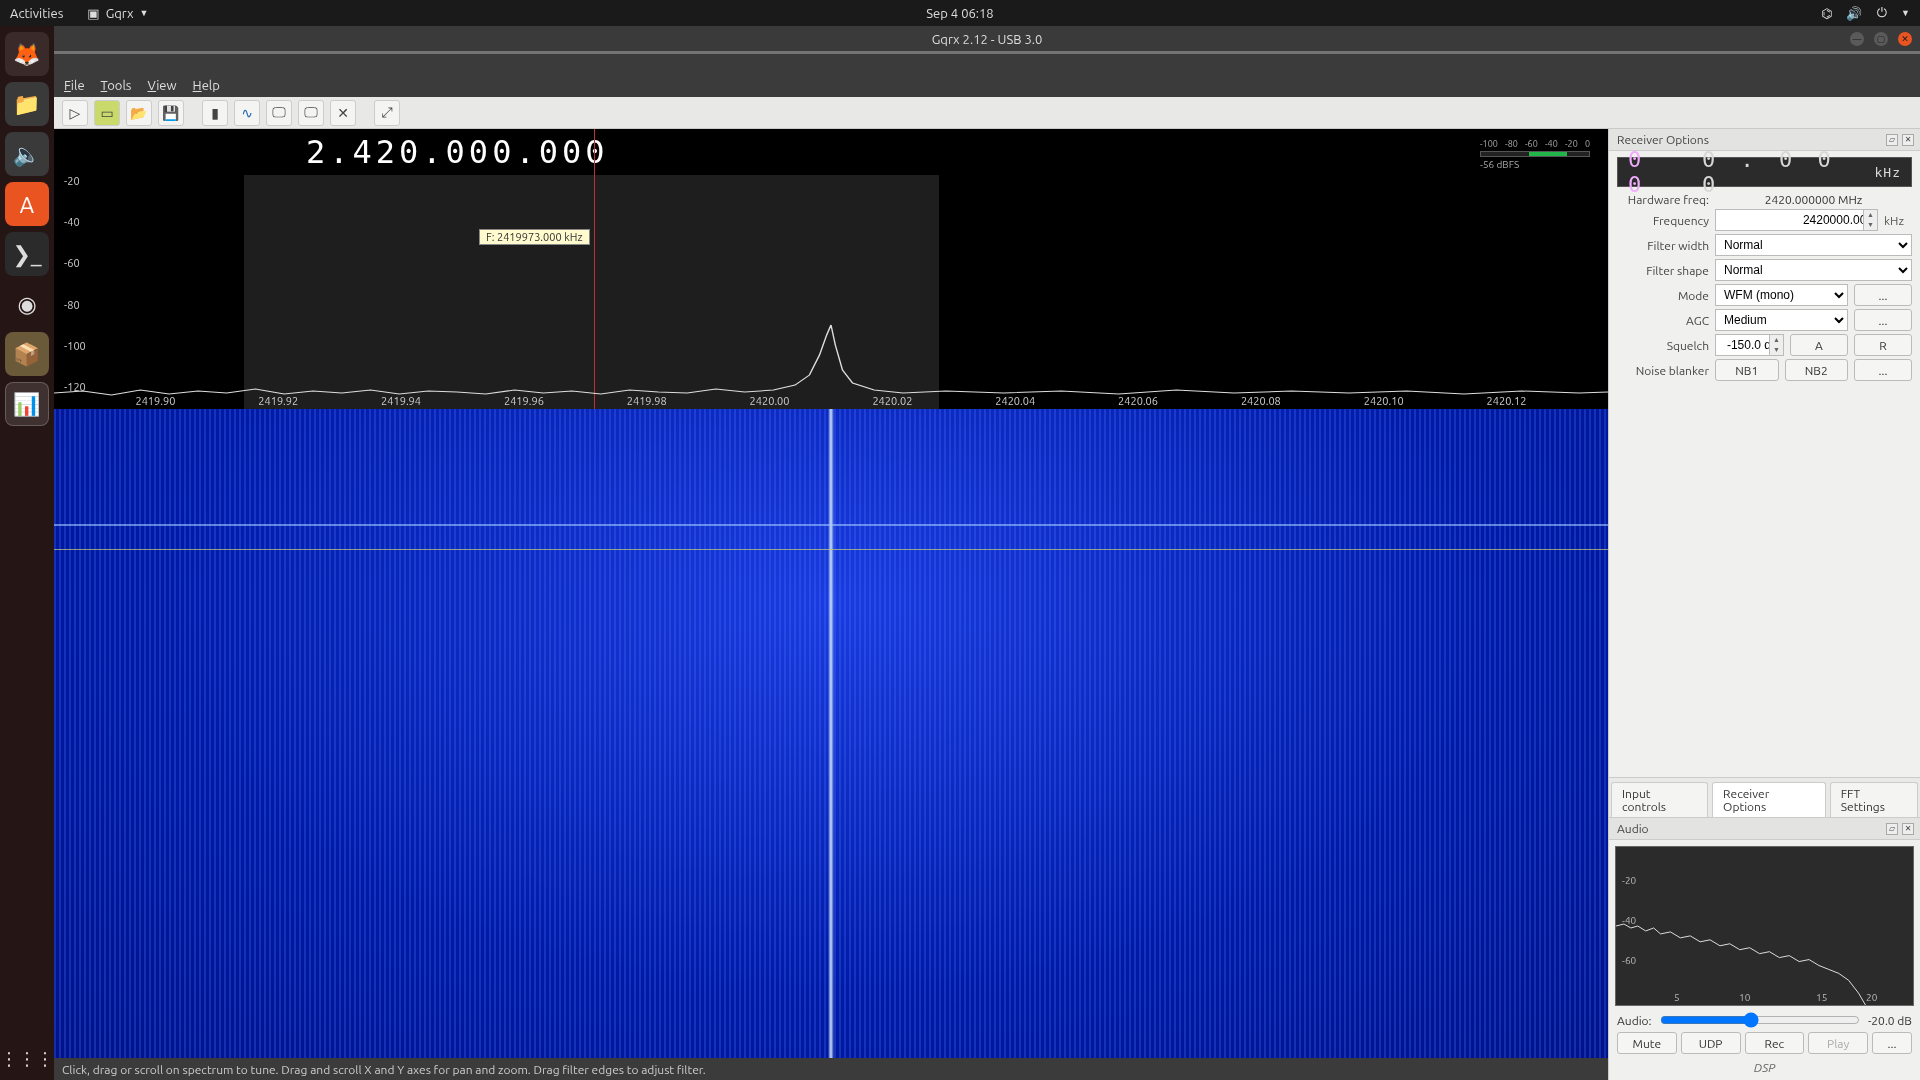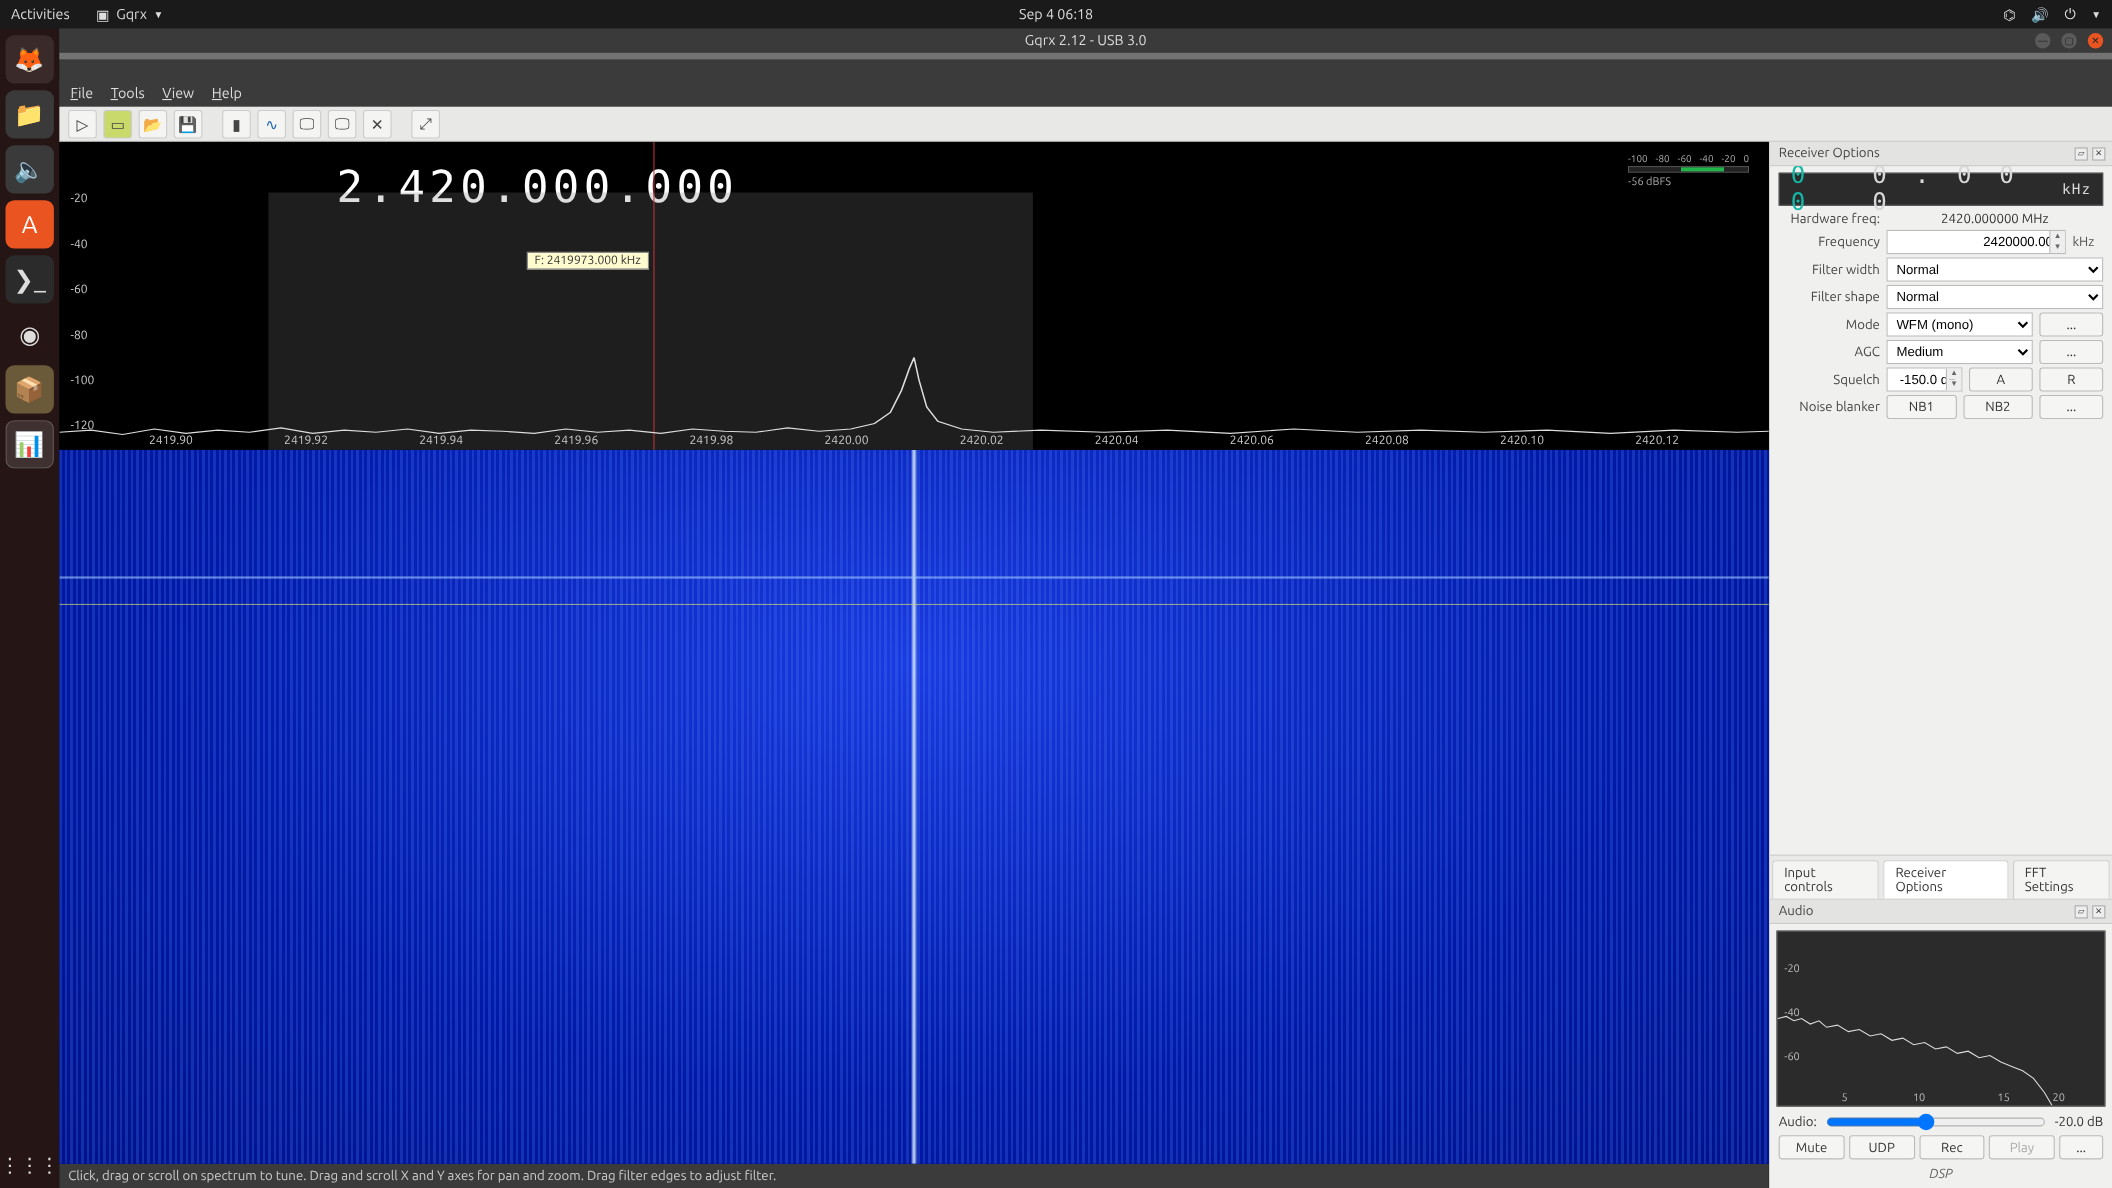--- a/index.html
+++ b/index.html
@@ -40,21 +40,21 @@
 
 #window {
   position: absolute; left: 54px; top: 26px; right: 0; bottom: 0;
   background: #3b3b3b;
   display: flex; flex-direction: column;
 }
 #titlebar {
   height: 28px; background: #3a3a3a; color: #ddd;
   display: flex; align-items: center; justify-content: center;
   position: relative;
-  border-bottom: 6px solid #737373;
+  border-bottom: 3px solid #737373;
 }
 #titlebar .ctrls { position: absolute; right: 8px; display: flex; gap: 10px; }
 .win-btn { width: 14px; height: 14px; border-radius: 50%; background: #5a5a5a; display:flex;align-items:center;justify-content:center;font-size:9px;color:#222; }
 .win-btn.close { background: #e95420; }
 #menubar {
   height: 24px; background: #3b3b3b; color: #ddd;
   display: flex; align-items: center; gap: 16px; padding: 0 10px; margin-top: 19px;
 }
 #menubar span u { text-decoration: underline; }
 #toolbar {
@@ -70,21 +70,21 @@
 
 #mainrow { flex: 1; display: flex; min-height: 0; }
 #spectrumcol { flex: 1; display: flex; flex-direction: column; background: #000; position: relative; }
 #rightcol { width: 312px; background: #f0f0ee; color: #333; display: flex; flex-direction: column; border-left: 1px solid #ccc; }
 
 #freqbar {
   height: 46px; position: relative; color: #fff;
 }
 #freqbar .bigfreq {
   position: absolute; left: 252px; top: 4px;
-  font-size: 40px; letter-spacing: 4px; color: #fff; font-family: monospace; margin-top: 15px;
+  font-size: 32px; letter-spacing: 4px; color: #fff; font-family: monospace;
 }
 #dbfs {
   position:absolute; right:18px; top:10px; width:110px;
 }
 #dbfs .ticks { display:flex; justify-content:space-between; font-size:9px; color:#aaa;}
 #dbfs .bar { height:6px; background:linear-gradient(90deg,#222 0%,#222 44%,#22b54a 44%,#22b54a 80%,#222 80%); border:1px solid #555; margin-top:2px;}
 #dbfs .read { font-size:10px; color:#aaa; margin-top:2px;}
 #fftpane { position:relative; height:280px; background:#000; }
 #fftpane .filterband {
   position:absolute; top:46px; bottom:0; left:190px; width:695px;
@@ -134,21 +134,21 @@
 }
 .panel-head .tiny-btns { position:absolute; right:6px; display:flex; gap:4px;}
 .tiny-btn { width:12px;height:12px; border:1px solid #aaa; background:#eee; font-size:8px; display:flex;align-items:center;justify-content:center;}
 #rxopts { padding:6px 8px; }
 #freq-lcd {
   height:30px; background:#2b2b2b; color:#d8d8d8;
   font-family:monospace; font-size:22px; letter-spacing:6px;
   display:flex; align-items:center; justify-content:flex-end; padding:0 10px;
   margin-bottom:6px; border:1px solid #555;
 }
-#freq-lcd .dim { color:#14b8a6; }
+#freq-lcd .dim { color:#f0abfc; }
 #freq-lcd .unit { font-size:13px; margin-left:8px; letter-spacing:1px;}
 .field-row { display:flex; align-items:center; margin:3px 0; gap:6px; font-size:12px;}
 .field-row .lab { width:92px; text-align:right; color:#444;}
 .field-row select, .field-row input[type=text] {
   flex:1; height:22px; border:1px solid #bbb; background:#fff; font-size:12px;
   padding:0 4px;
 }
 .field-row .unit { width:28px; color:#555; font-size:12px;}
 .btn {
   height:22px; border:1px solid #bbb; background:#f5f5f3; border-radius:3px;

